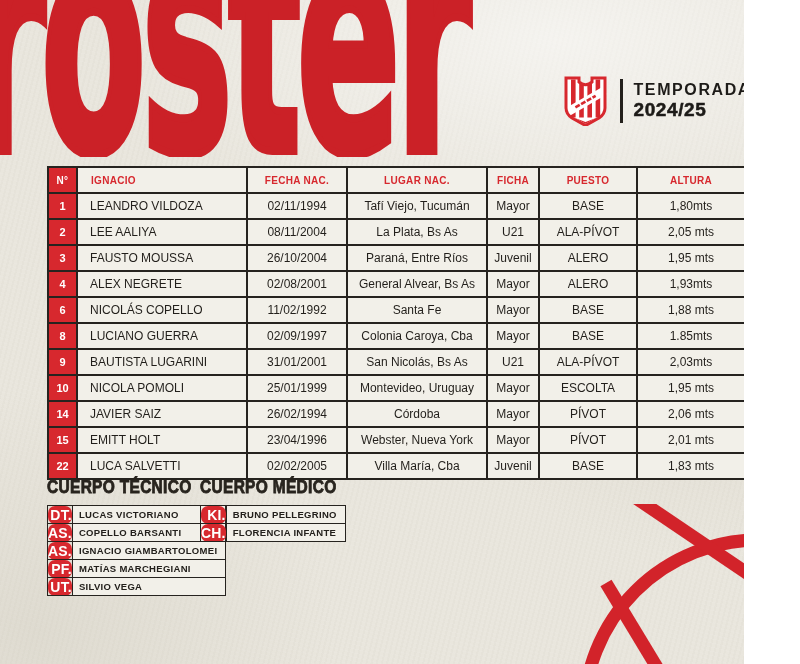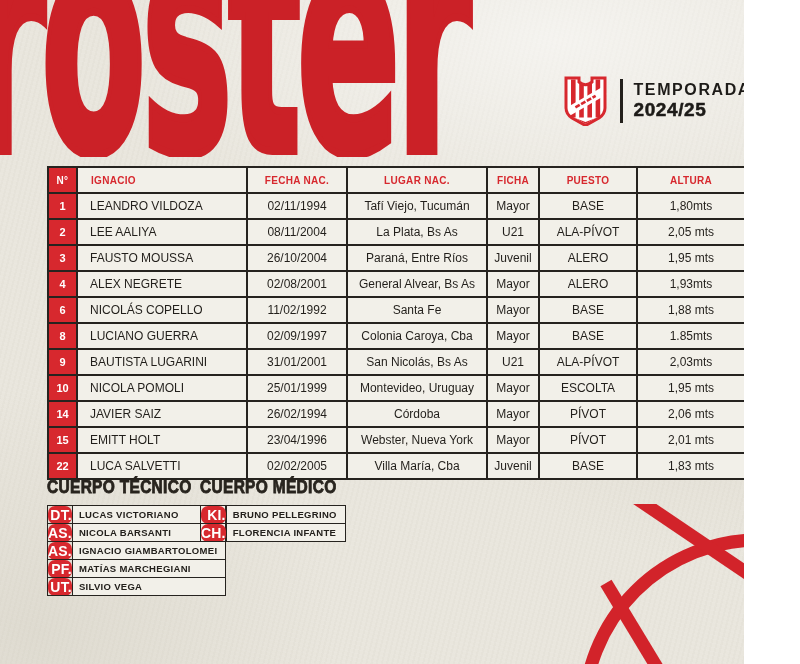--- a/index.html
+++ b/index.html
@@ -250,21 +250,21 @@
     <h3 class="staff-heading">CUERPO TÉCNICO</h3>
     <table class="staff-table">
       <tbody>
   <tr>
     <td class="role">DT.</td>
     <td class="sname">LUCAS VICTORIANO</td>
   </tr>
 
   <tr>
     <td class="role">AS.</td>
-    <td class="sname">NICOLA BARSANTI</td>
+    <td class="sname">COPELLO BARSANTI</td>
   </tr>
 
   <tr>
     <td class="role">AS.</td>
     <td class="sname">IGNACIO GIAMBARTOLOMEI</td>
   </tr>
 
   <tr>
     <td class="role">PF.</td>
     <td class="sname">MATÍAS MARCHEGIANI</td>

